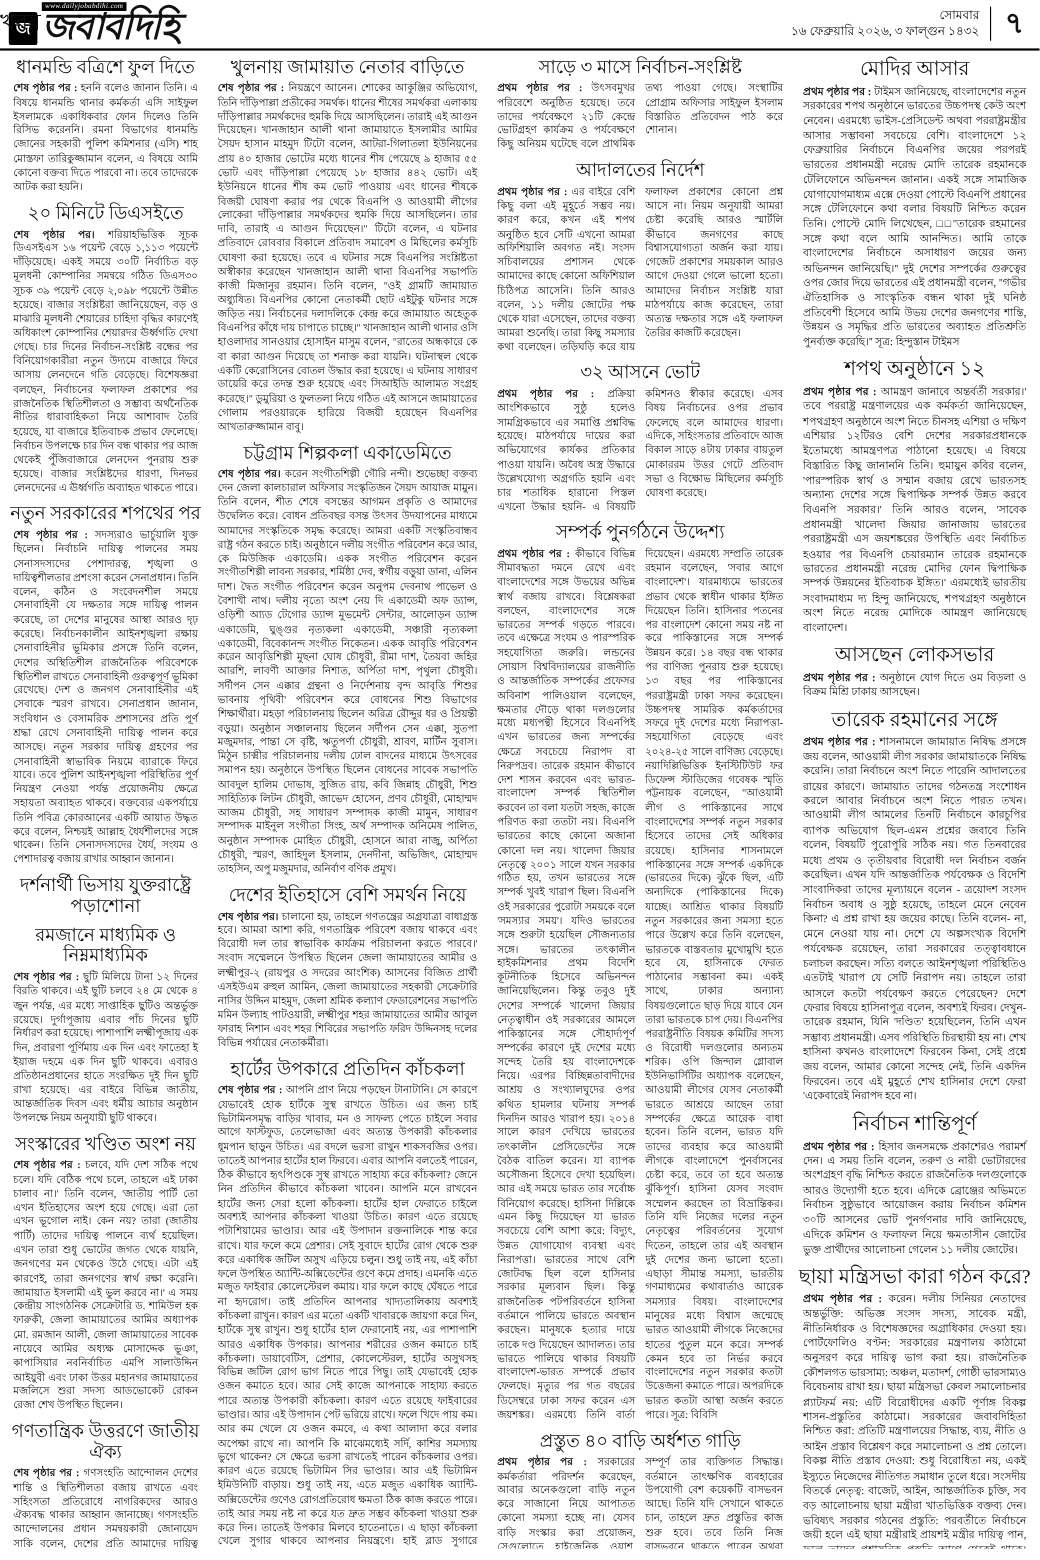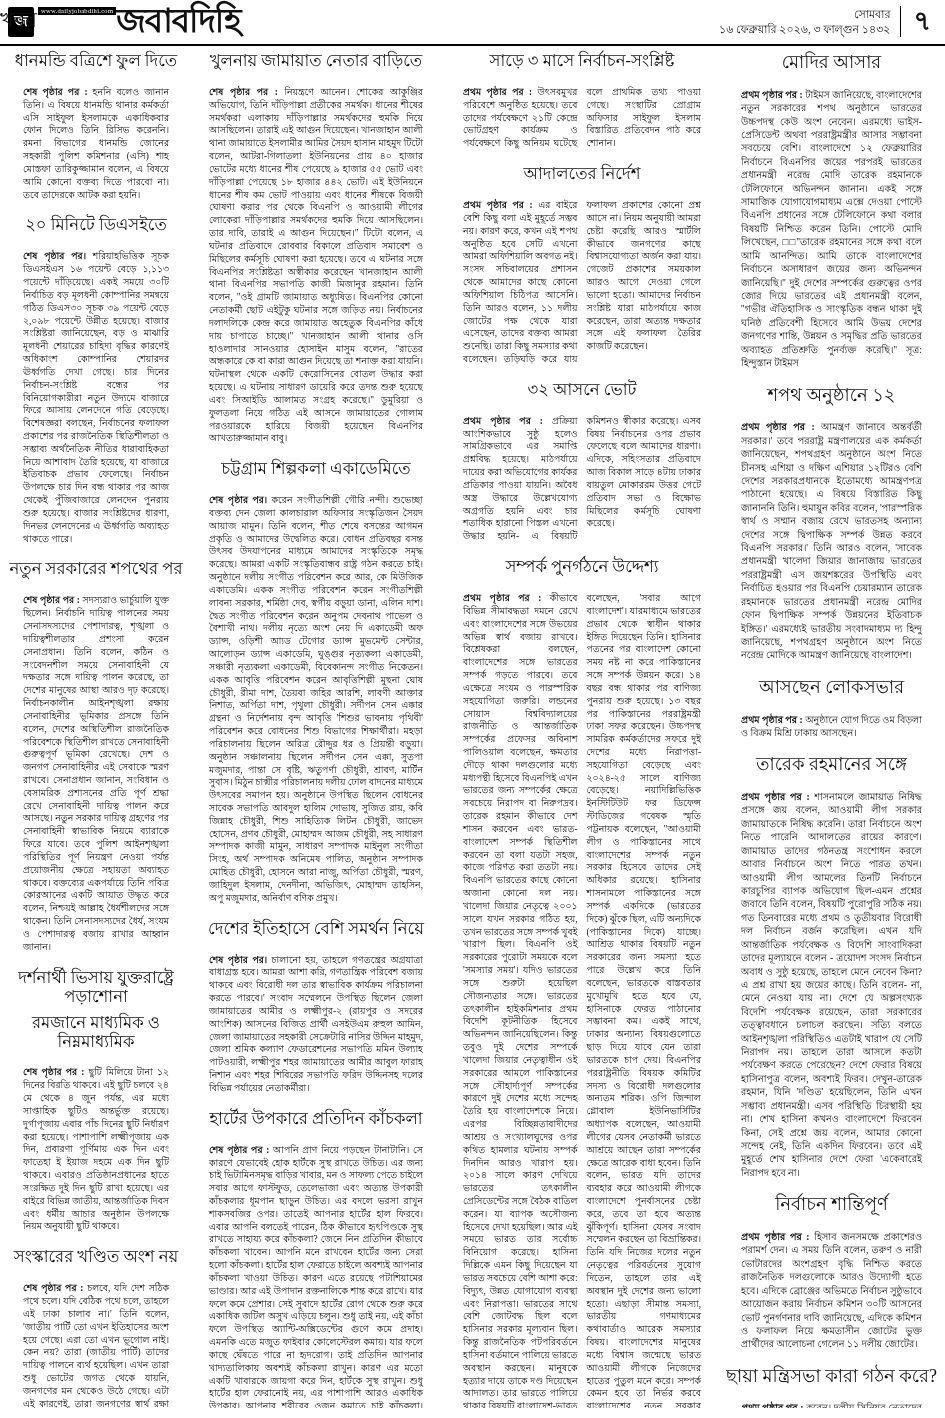--- a/index.html
+++ b/index.html
@@ -1,34 +1,34 @@
 <!DOCTYPE html>
 <html lang="bn"><head>
 <meta charset="utf-8">
 <style>
   html,body{margin:0;padding:0;background:#fff;color:#111;}
   body{width:945px;height:1418px;overflow:hidden;font-family:"Liberation Serif","DejaVu Serif",serif;}
   
   .masthead{position:relative;display:flex;align-items:center;height:46px;padding:2px 8px 3px 8px;border-bottom:2.5px solid #000;box-sizing:border-box;}
   .logo-wrap{display:flex;align-items:flex-end;gap:4px;min-width:235px;}
   .logo-emblem{width:26px;height:30px;background:#000;color:#fff;display:flex;align-items:center;justify-content:center;font-size:15px;font-weight:bold;border-radius:2px;}
-  .logo-block{display:flex;flex-direction:row;line-height:1;}
+  .logo-block{display:flex;flex-direction:column;line-height:1;font-style:italic;}
   .logo-url{font-size:6.5px;letter-spacing:.3px;background:#000;color:#fff;padding:1px 3px;align-self:flex-start;margin-bottom:1px;}
   .logo-text{font-size:33px;font-weight:900;letter-spacing:-1px;line-height:.9;}
   .section-title{position:absolute;left:0;right:0;text-align:left;font-size:21px;font-weight:normal;pointer-events:none;}
   .mast-right{margin-left:auto;display:flex;align-items:center;gap:10px;}
   .dateblock{text-align:right;font-size:11px;font-weight:normal;line-height:1.35;}
   .pagenum{font-size:27px;font-weight:bold;border-left:1.5px solid #000;padding:2px 6px 2px 12px;line-height:1;}
   
   .content{display:grid;grid-template-columns:176px 244px 268px 1fr;gap:0 10px;padding:4px 8px 6px 8px;box-sizing:border-box;height:1368px;overflow:hidden;}
   .col{overflow:hidden;}
   article{margin-bottom:7px;break-inside:avoid-column;}
   .headline{font-weight:normal;text-align:center;font-size:16.5px;line-height:1.15;margin:2px 0 3px 0;}
   .headline.lg{font-size:19px;}
-  .body-text{font-size:9.3px;line-height:1.38;text-align:justify;margin:15px;}
+  .body-text{font-size:9.3px;line-height:1.38;text-align:justify;margin:4px;}
   .lead{font-weight:bold;}
   .source{font-weight:normal;}
   .col-wide .body-text{font-size:9.6px;line-height:1.4;}
   .twocol .body-text{column-count:2;column-gap:9px;}
   .col-wide .headline{font-size:18px;}
 </style>
 </head>
 <body>
 
 <header class="masthead">

